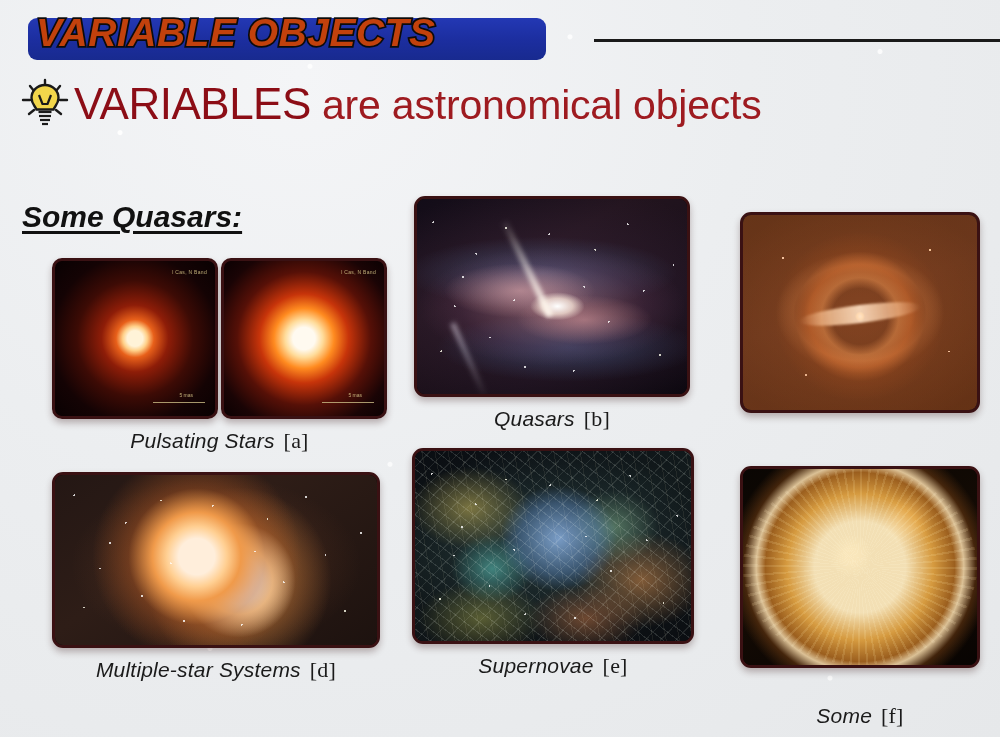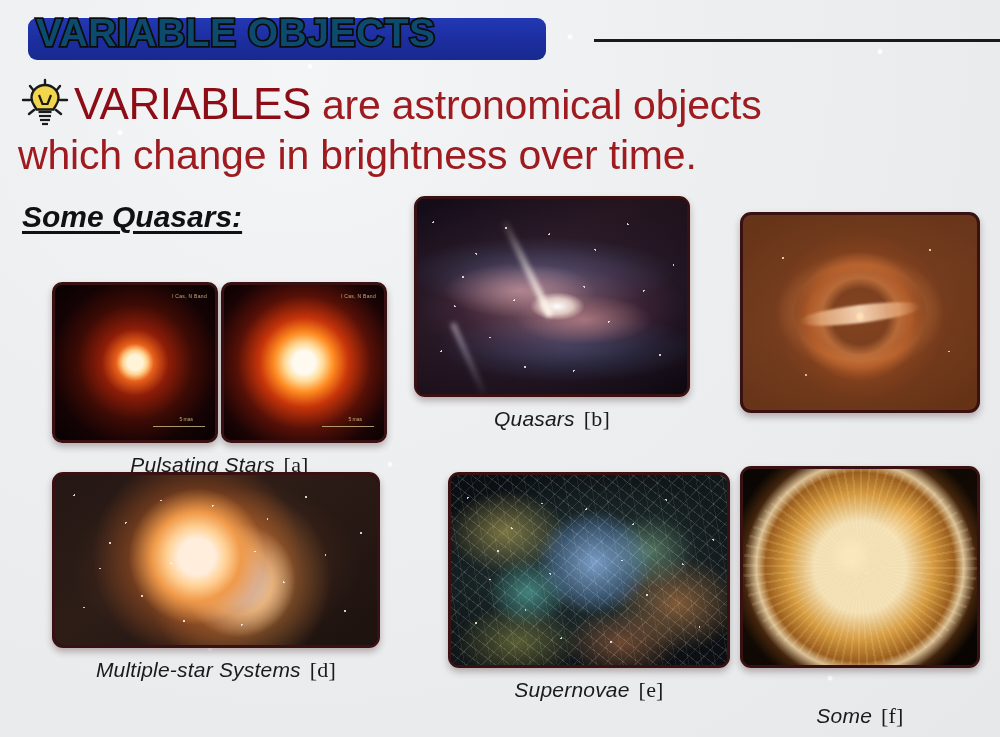--- a/index.html
+++ b/index.html
@@ -32,22 +32,23 @@
     left: 28px; top: 18px;
     width: 518px; height: 42px;
     background: linear-gradient(180deg, #2338b4 0%, #1c2ea0 50%, #182a8f 100%);
     border-radius: 9px;
   }
   .banner-text {
     position: absolute;
     left: 36px; top: 12px;
     font-size: 39px;
     font-weight: bold;
+    font-style: italic;
     letter-spacing: 0.5px;
-    color: #0c4a6e;
+    color: #c2410c;
     white-space: nowrap;
     -webkit-text-stroke: 3.4px #0b0b0b;
     paint-order: stroke fill;
     line-height: 42px;
   }
   .header-rule {
     position: absolute;
     left: 594px; top: 39px;
     width: 406px; height: 3px;
     background: #1a1a1a;
@@ -108,21 +109,21 @@
     letter-spacing: 0.2px;
   }
   .caption .tag {
     font-family: "Liberation Serif", serif;
     font-style: normal;
     font-size: 22px;
     margin-left: 9px;
   }
 
   
-  .fig-a { left: 52px; top: 258px; margin-top: 24px; }
+  .fig-a { left: 52px; top: 258px; }
   .pulse-pair { display: flex; gap: 3px; }
   .pulse-panel {
     width: 160px; height: 155px;
     border: 3px solid #3a1113;
     border-radius: 10px;
     box-shadow: 0 4px 7px rgba(70,40,40,0.33);
     position: relative;
     overflow: hidden;
     background: #0a0203;
   }
@@ -236,21 +237,21 @@
       radial-gradient(circle 1px at 84% 47%, #fff 99%, transparent),
       radial-gradient(circle 1px at 90% 80%, #ffe 99%, transparent),
       radial-gradient(circle 1px at 95% 34%, #fff 99%, transparent),
       radial-gradient(circle 1px at 17% 40%, #fff 99%, transparent),
       radial-gradient(circle 1px at 62% 45%, #fff 99%, transparent),
       radial-gradient(circle 1px at 36% 52%, #fff 99%, transparent);
     opacity: 0.8;
   }
 
   
-  .fig-e { left: 412px; top: 472px; margin-left: 36px; }
+  .fig-e { left: 412px; top: 448px; }
   .frame-e { width: 276px; height: 190px; }
   .crab {
     position: absolute; inset: 0;
     background:
       radial-gradient(ellipse 26% 34% at 52% 46%, rgba(150,190,245,0.75) 0%, rgba(110,160,230,0.35) 55%, transparent 82%),
       radial-gradient(ellipse 20% 24% at 28% 62%, rgba(90,190,180,0.6) 0%, transparent 75%),
       radial-gradient(ellipse 22% 26% at 72% 40%, rgba(150,205,160,0.45) 0%, transparent 75%),
       radial-gradient(ellipse 30% 30% at 20% 30%, rgba(205,185,90,0.55) 0%, transparent 72%),
       radial-gradient(ellipse 32% 34% at 82% 68%, rgba(200,130,70,0.6) 0%, transparent 74%),
       radial-gradient(ellipse 28% 24% at 62% 88%, rgba(185,110,65,0.55) 0%, transparent 76%),
@@ -312,21 +313,20 @@
       <path d="M27 7c-8 0-13.5 6-13.5 13 0 5.5 3.5 8 5 11.5h17c1.5-3.5 5-6 5-11.5C40.5 13 35 7 27 7z" fill="#f2d64b" stroke="#1a1a1a" stroke-width="2.4"></path>
       <path d="M21 17l3.5 9h5L33 17" fill="none" stroke="#1a1a1a" stroke-width="2.2" stroke-linejoin="round"></path>
       <g stroke="#1a1a1a" stroke-width="2.2" fill="none">
         <line x1="20.5" y1="34" x2="33.5" y2="34"></line>
         <line x1="21" y1="38" x2="33" y2="38"></line>
         <line x1="22" y1="42" x2="32" y2="42"></line>
         <path d="M24 46h6"></path>
       </g>
     </svg>
   </span><span class="kw">VARIABLES</span><span> are astronomical objects</span><br>
-  <span>which change in brightness over time.</span>
 </div>
 
 <div class="some-examples">Some Quasars:</div>
 
 <div class="fig fig-a">
   <div class="pulse-pair">
     <div class="pulse-panel p1">
       <div class="micro-label">l Cas, N Band</div>
       <div class="scalebar-text">5 mas</div>
       <div class="scalebar"></div>

